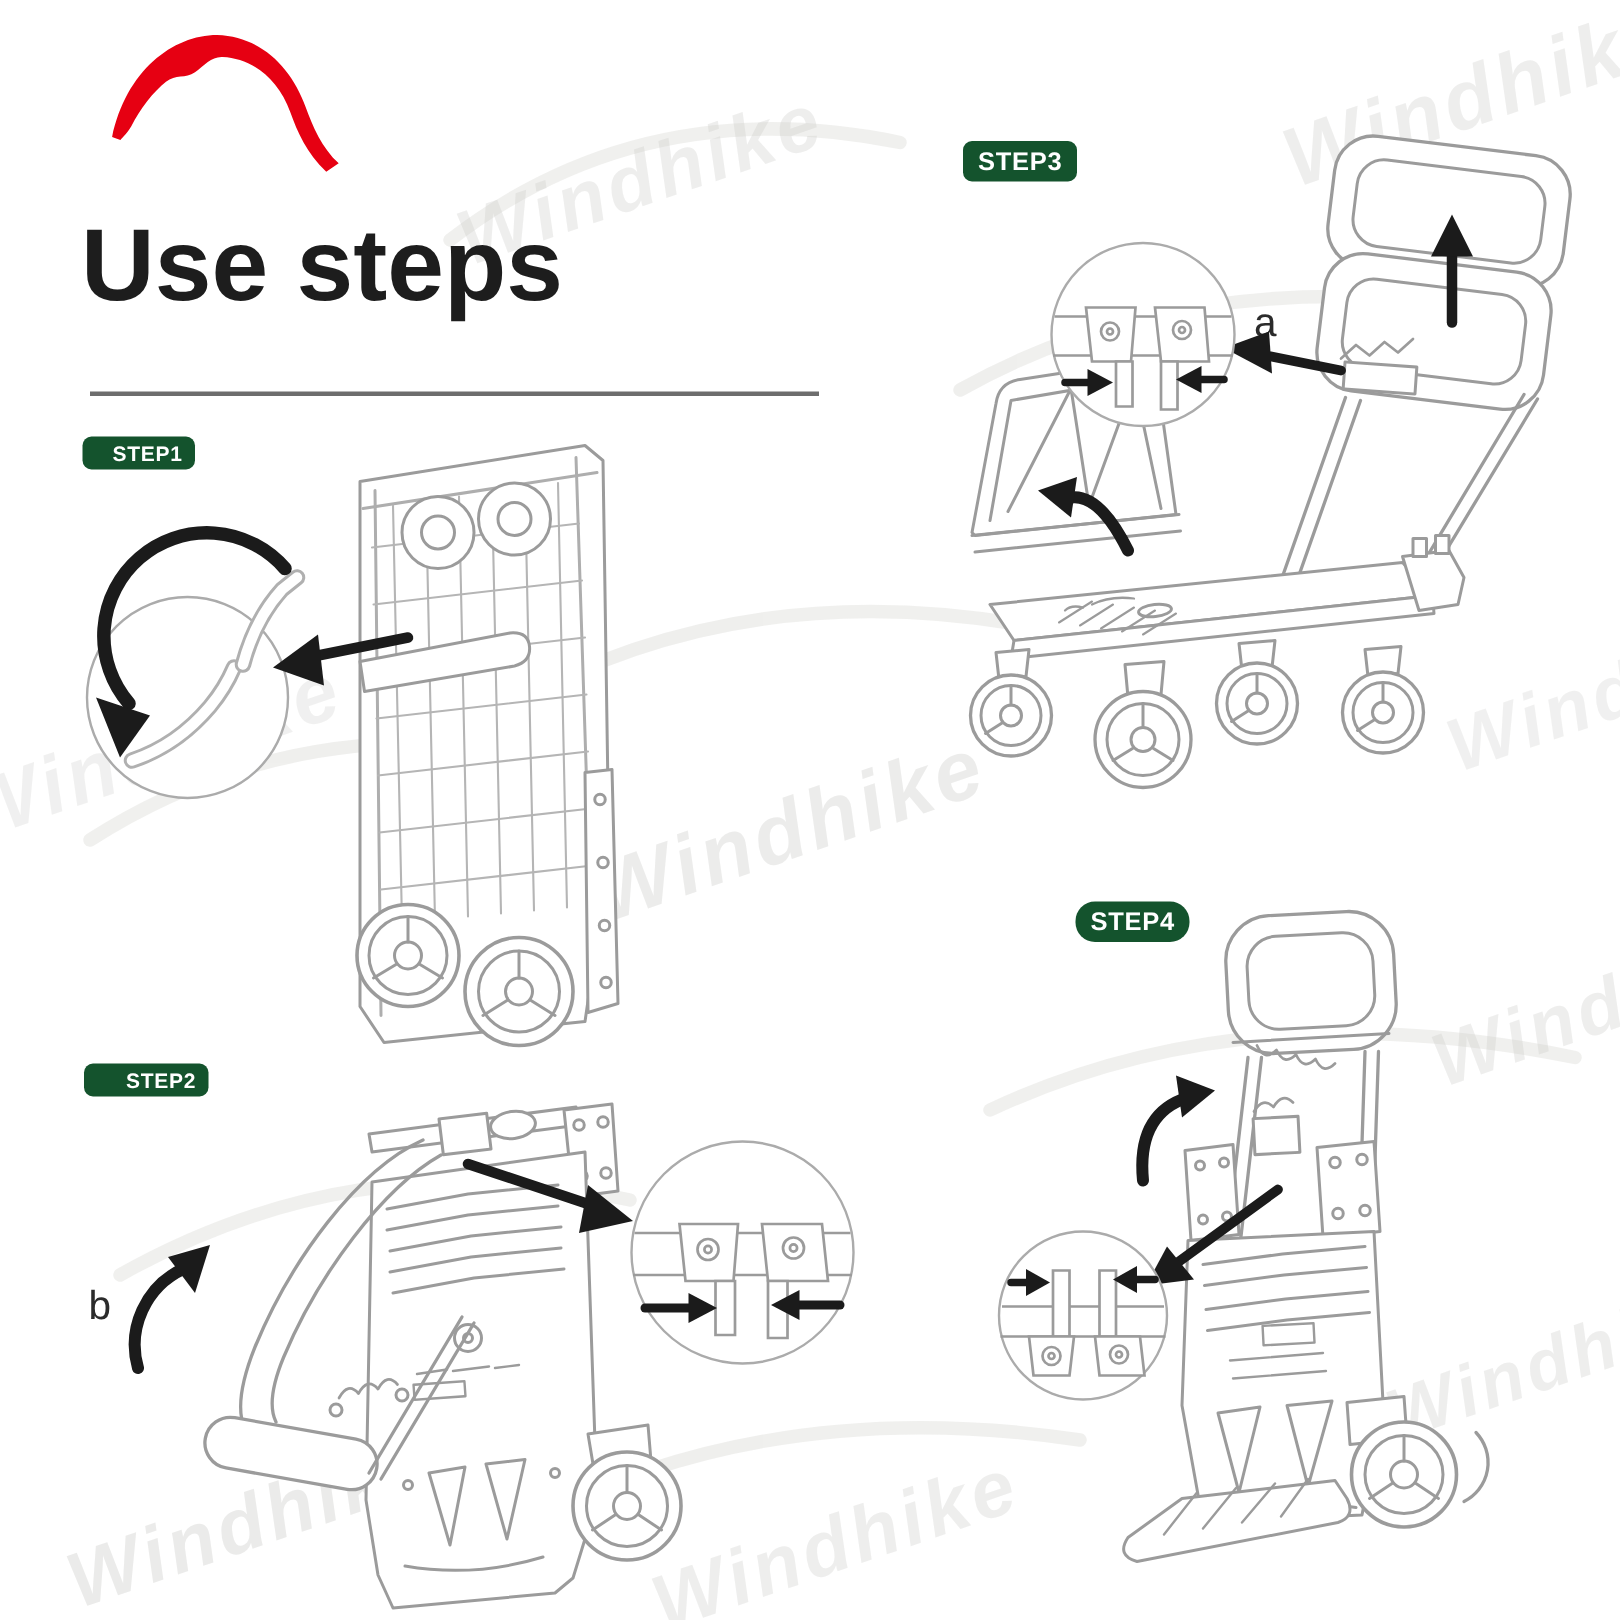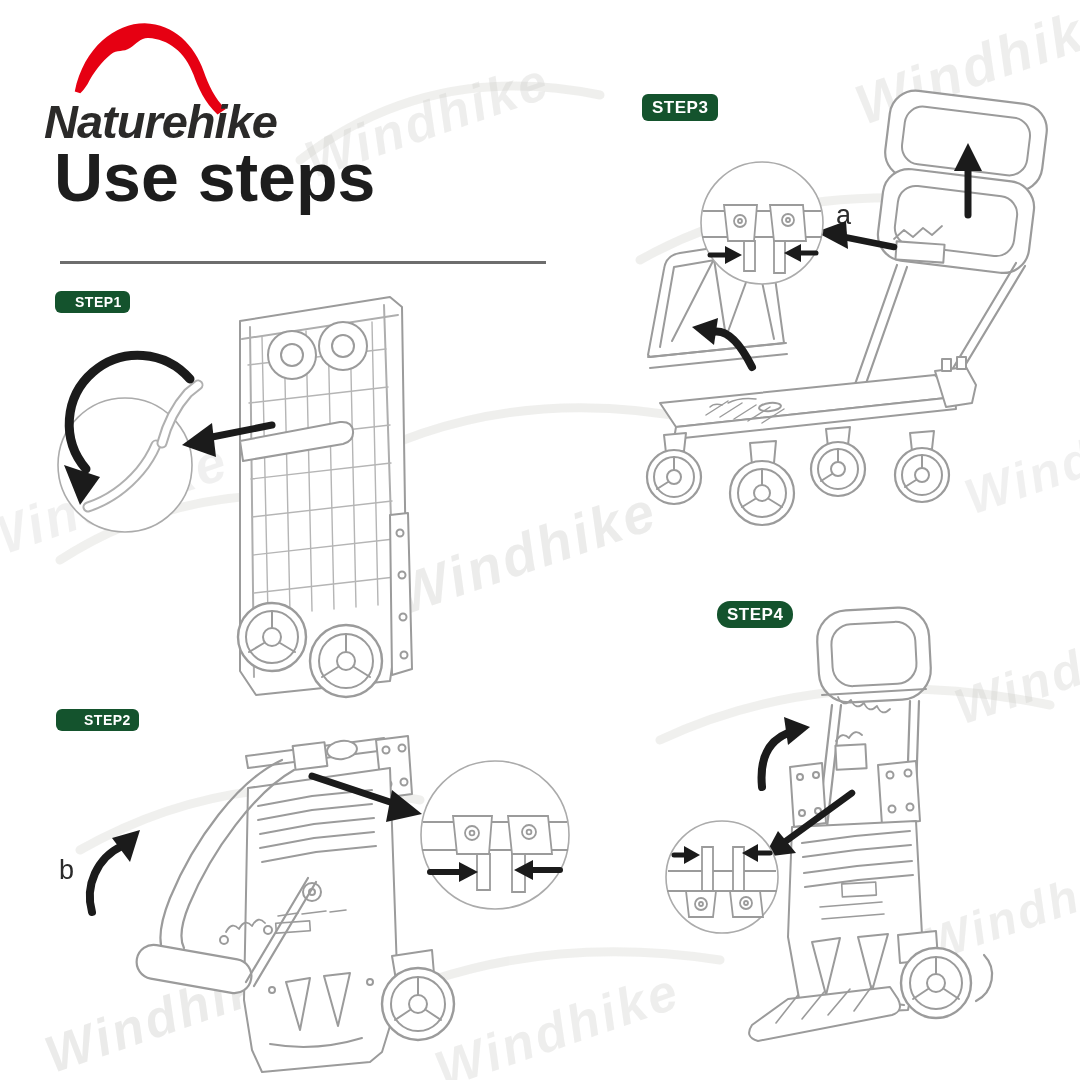--- a/index.html
+++ b/index.html
@@ -76,21 +76,20 @@
   <span class="wm" style="left:40px;top:985px;font-size:52px;opacity:.36;">Windhike</span>
   <span class="wm" style="left:430px;top:1000px;font-size:52px;opacity:.30;">Windhike</span>
   <span class="wm" style="left:920px;top:880px;font-size:48px;opacity:.30;">Windhike</span>
 
   <svg class="logo-svg" viewBox="0 0 190 115">
     <path d="M16,84 C26,36 60,10 92,10 C124,11 146,34 156,62 C161,76 168,92 180,103
          L171,109 C157,96 150,80 145,66 C136,41 117,27 96,26
          C88,25.5 83,32 76,37 C69,42 62,38 55,44
          C46,51 36,64 30,76 C27,81 24,84 22,86 Z" fill="#e60012"></path>
   </svg>
-  <div class="brand">Naturehike</div>
   <div class="title">Use steps</div>
   <div class="divider"></div>
 
   <div id="badge-step1" class="badge small">STEP1</div>
   <div id="badge-step2" class="badge small">STEP2</div>
   <div id="badge-step3" class="badge large">STEP3</div>
   <div id="badge-step4" class="badge large">STEP4</div>
 
   <span id="letter-s2a" class="letter">a</span>
   <span id="letter-s2b" class="letter">b</span>

